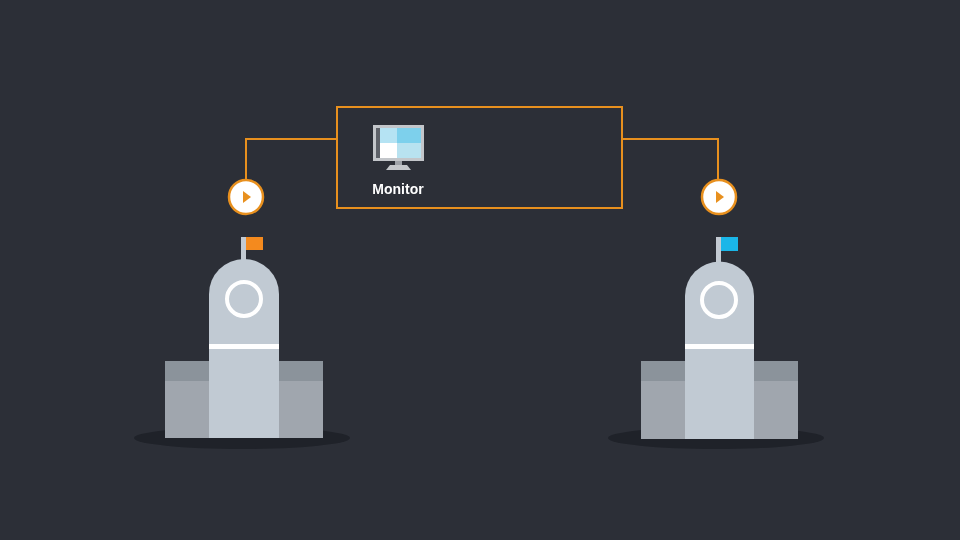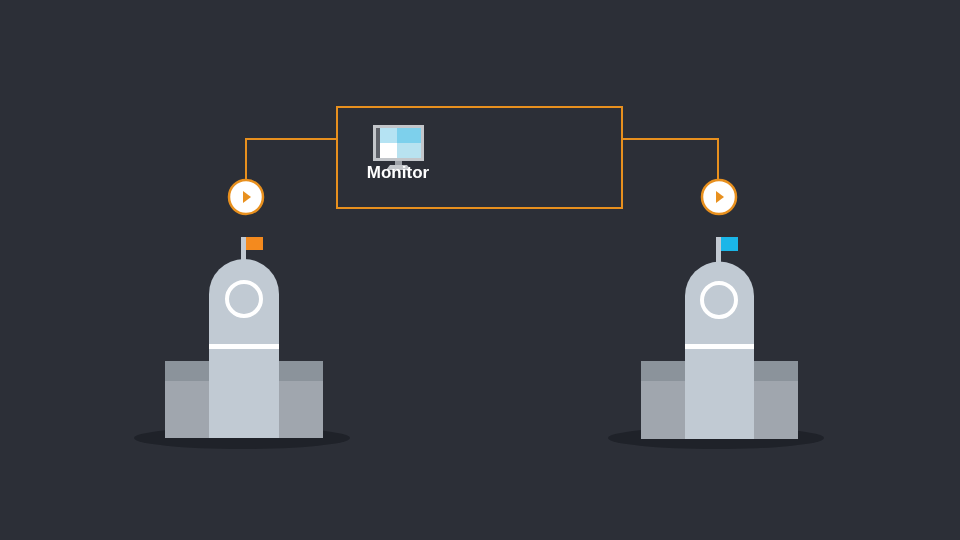--- a/index.html
+++ b/index.html
@@ -1,18 +1,18 @@
 <!DOCTYPE html>
 <html><head>
   <meta charset="utf-8">
   <style>
     html, body { margin: 0; padding: 0; }
     body { width: 960px; height: 540px; background: #2c2f37; position: relative; overflow: hidden; font-family: "Liberation Sans", sans-serif; }
     .abs { position: absolute; }
-    .monitor-label { position: absolute; left: 358px; top: 163px; width: 80px; text-align: center; color: #ffffff; font-size: 17px; font-weight: bold; }
+    .monitor-label { position: absolute; left: 358px; top: 181px; width: 80px; text-align: center; color: #ffffff; font-size: 14px; font-weight: bold; }
   </style>
 </head>
 <body>
 
 <svg class="abs" style="left:0;top:0" width="960" height="540" viewBox="0 0 960 540">
 
   <g fill="none" stroke="#e8901e" stroke-width="2">
     <rect x="337" y="107" width="285" height="101"></rect>
     <polyline points="337,139 246,139 246,180"></polyline>
     <polyline points="622,139 718,139 718,180"></polyline>

